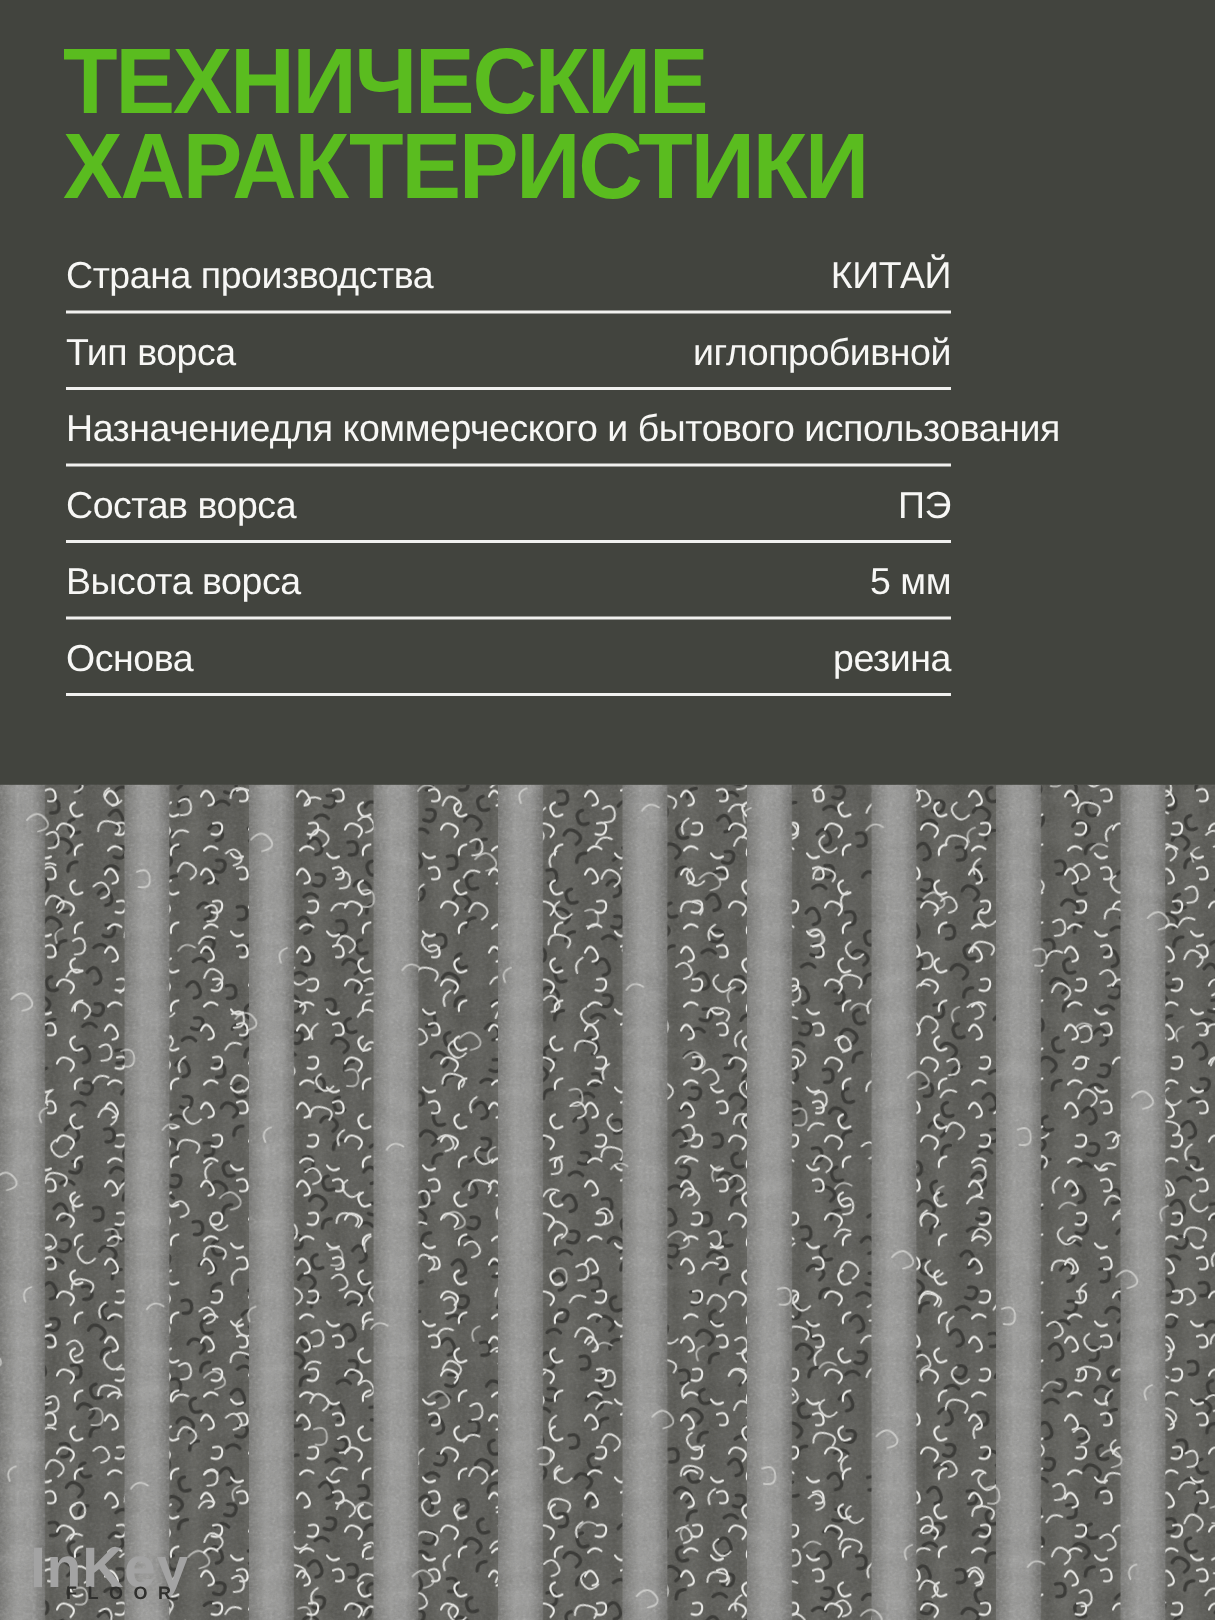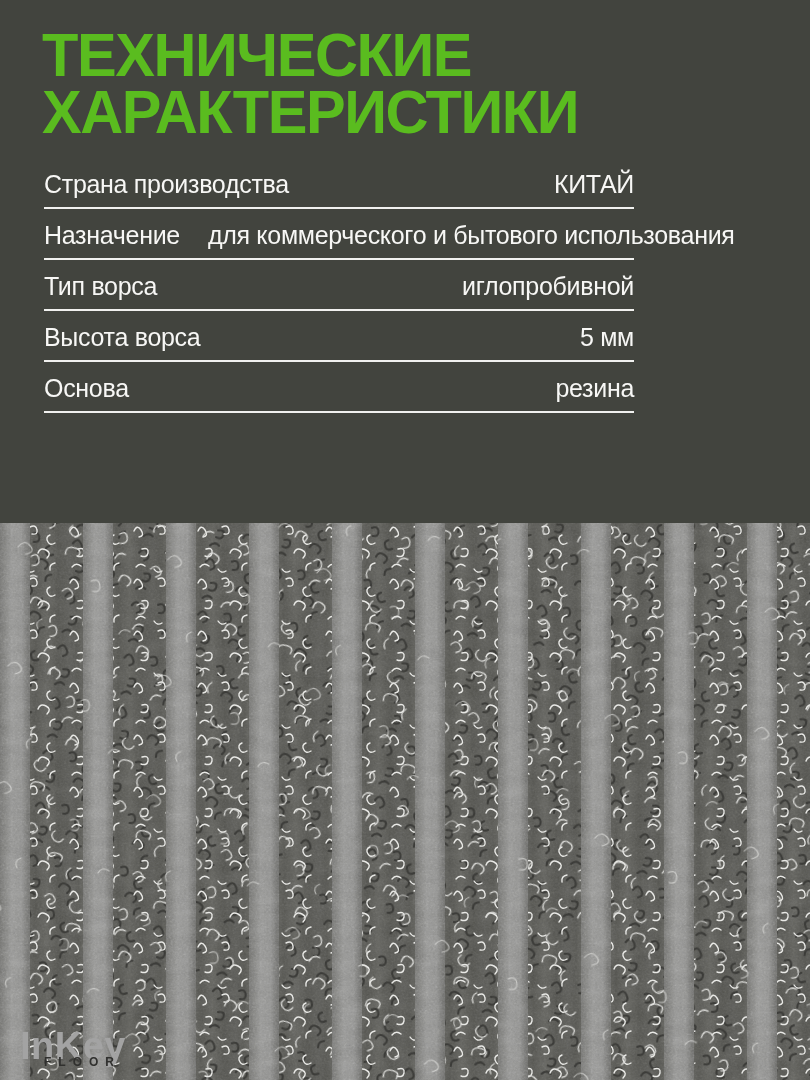--- a/index.html
+++ b/index.html
@@ -39,21 +39,20 @@
   .rows {
     margin: 18px 30px 0 44px;
   }
   .row {
     height: 51px;
     display: flex;
     justify-content: space-between;
     align-items: flex-end;
     padding-bottom: 10px;
     border-bottom: 2px solid #f1f1ef;
-    gap: 28px;
   }
   .row .lab, .row .val {
     font-size: 25px;
     line-height: 26px;
     color: #f7f7f5;
     letter-spacing: -0.3px;
     white-space: nowrap;
   }
   .row .val { text-align: right; }
 
@@ -98,26 +97,30 @@
       <span>ТЕХНИЧЕСКИЕ</span><br>
       <span>ХАРАКТЕРИСТИКИ</span>
     </h1>
 
     <div class="rows">
       <div class="row">
         <span class="lab">Страна производства</span>
         <span class="val">КИТАЙ</span>
       </div>
       <div class="row">
+        <span class="lab">Тип ворса</span>
+        <span class="val">иглопробивной</span>
+      </div>
+      <div class="row">
         <span class="lab">Назначение</span>
         <span class="val">для коммерческого и бытового использования</span>
       </div>
       <div class="row">
-        <span class="lab">Тип ворса</span>
-        <span class="val">иглопробивной</span>
+        <span class="lab">Состав ворса</span>
+        <span class="val">ПЭ</span>
       </div>
       <div class="row">
         <span class="lab">Высота ворса</span>
         <span class="val">5 мм</span>
       </div>
       <div class="row">
         <span class="lab">Основа</span>
         <span class="val">резина</span>
       </div>
     </div>

